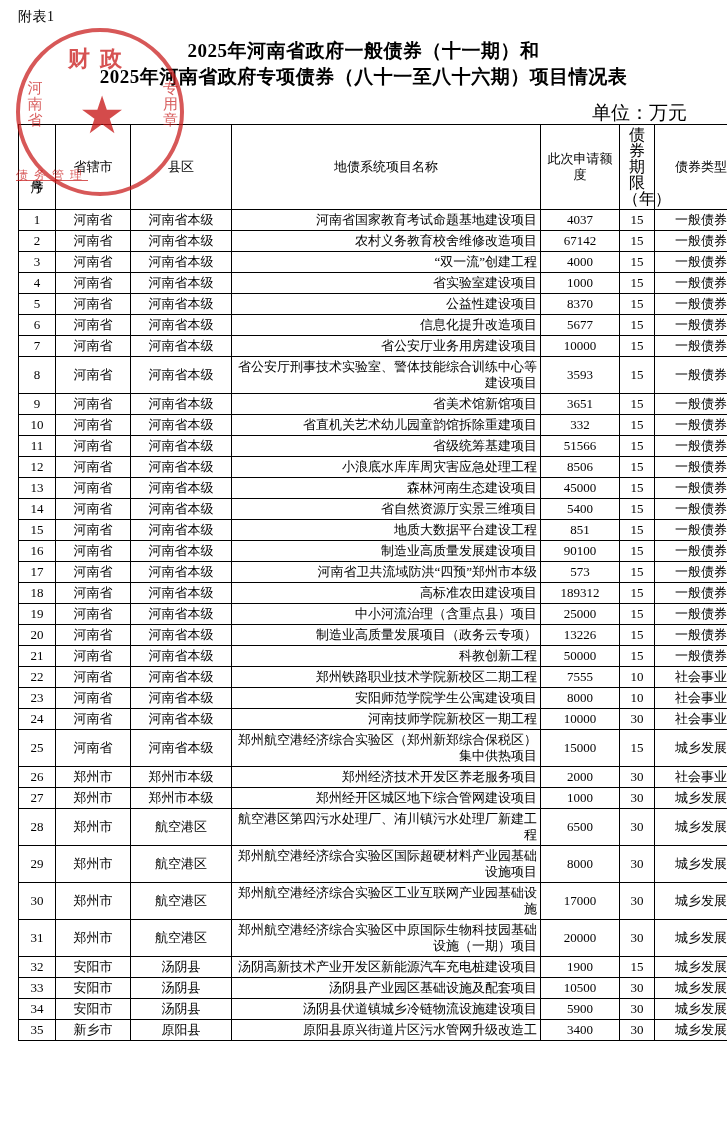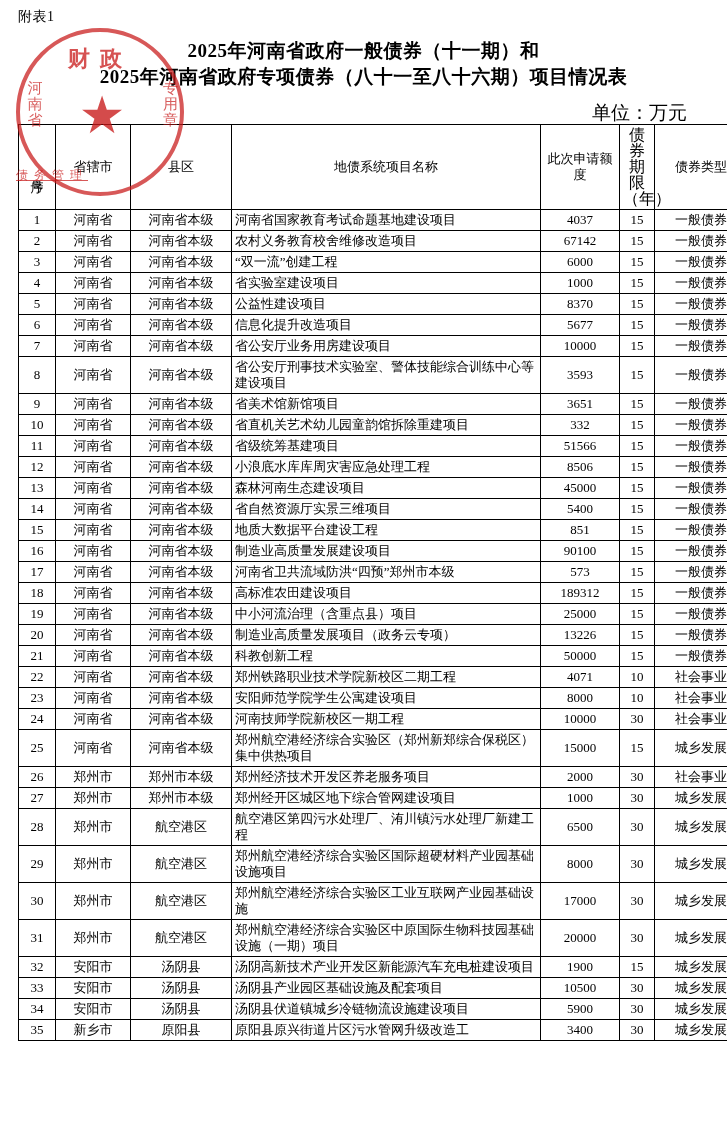--- a/index.html
+++ b/index.html
@@ -135,21 +135,21 @@
     vertical-align: middle;
   }
   table.main th {
     font-weight: normal;
     text-align: center;
     height: 66px;
   }
   .col-idx { width: 30px; text-align: center; }
   .col-city { width: 68px; text-align: center; }
   .col-county { width: 94px; text-align: center; margin-left: 48px; }
-  .col-name { width: 302px; text-align: left; }
+  .col-name { width: 302px; text-align: right; }
   .col-amount { width: 72px; text-align: center; }
   .col-term { width: 28px; text-align: center; }
   .col-type { width: 86px; text-align: center; }
   .vhead {
     writing-mode: vertical-rl;
     text-orientation: upright;
     letter-spacing: 1px;
     display: inline-block;
     line-height: 15px;
   }
@@ -212,21 +212,21 @@
           <td class="col-name name">农村义务教育校舍维修改造项目</td>
           <td class="col-amount">67142</td>
           <td class="col-term">15</td>
           <td class="col-type">一般债券</td>
         </tr>
         <tr>
           <td class="col-idx">3</td>
           <td class="col-city">河南省</td>
           <td class="col-county">河南省本级</td>
           <td class="col-name name">“双一流”创建工程</td>
-          <td class="col-amount">6000</td>
+          <td class="col-amount">4000</td>
           <td class="col-term">15</td>
           <td class="col-type">一般债券</td>
         </tr>
         <tr>
           <td class="col-idx">4</td>
           <td class="col-city">河南省</td>
           <td class="col-county">河南省本级</td>
           <td class="col-name name">省实验室建设项目</td>
           <td class="col-amount">1000</td>
           <td class="col-term">15</td>
@@ -383,21 +383,21 @@
           <td class="col-name name">科教创新工程</td>
           <td class="col-amount">50000</td>
           <td class="col-term">15</td>
           <td class="col-type">一般债券</td>
         </tr>
         <tr>
           <td class="col-idx">22</td>
           <td class="col-city">河南省</td>
           <td class="col-county">河南省本级</td>
           <td class="col-name name">郑州铁路职业技术学院新校区二期工程</td>
-          <td class="col-amount">4071</td>
+          <td class="col-amount">7555</td>
           <td class="col-term">10</td>
           <td class="col-type">社会事业</td>
         </tr>
         <tr>
           <td class="col-idx">23</td>
           <td class="col-city">河南省</td>
           <td class="col-county">河南省本级</td>
           <td class="col-name name">安阳师范学院学生公寓建设项目</td>
           <td class="col-amount">8000</td>
           <td class="col-term">10</td>

